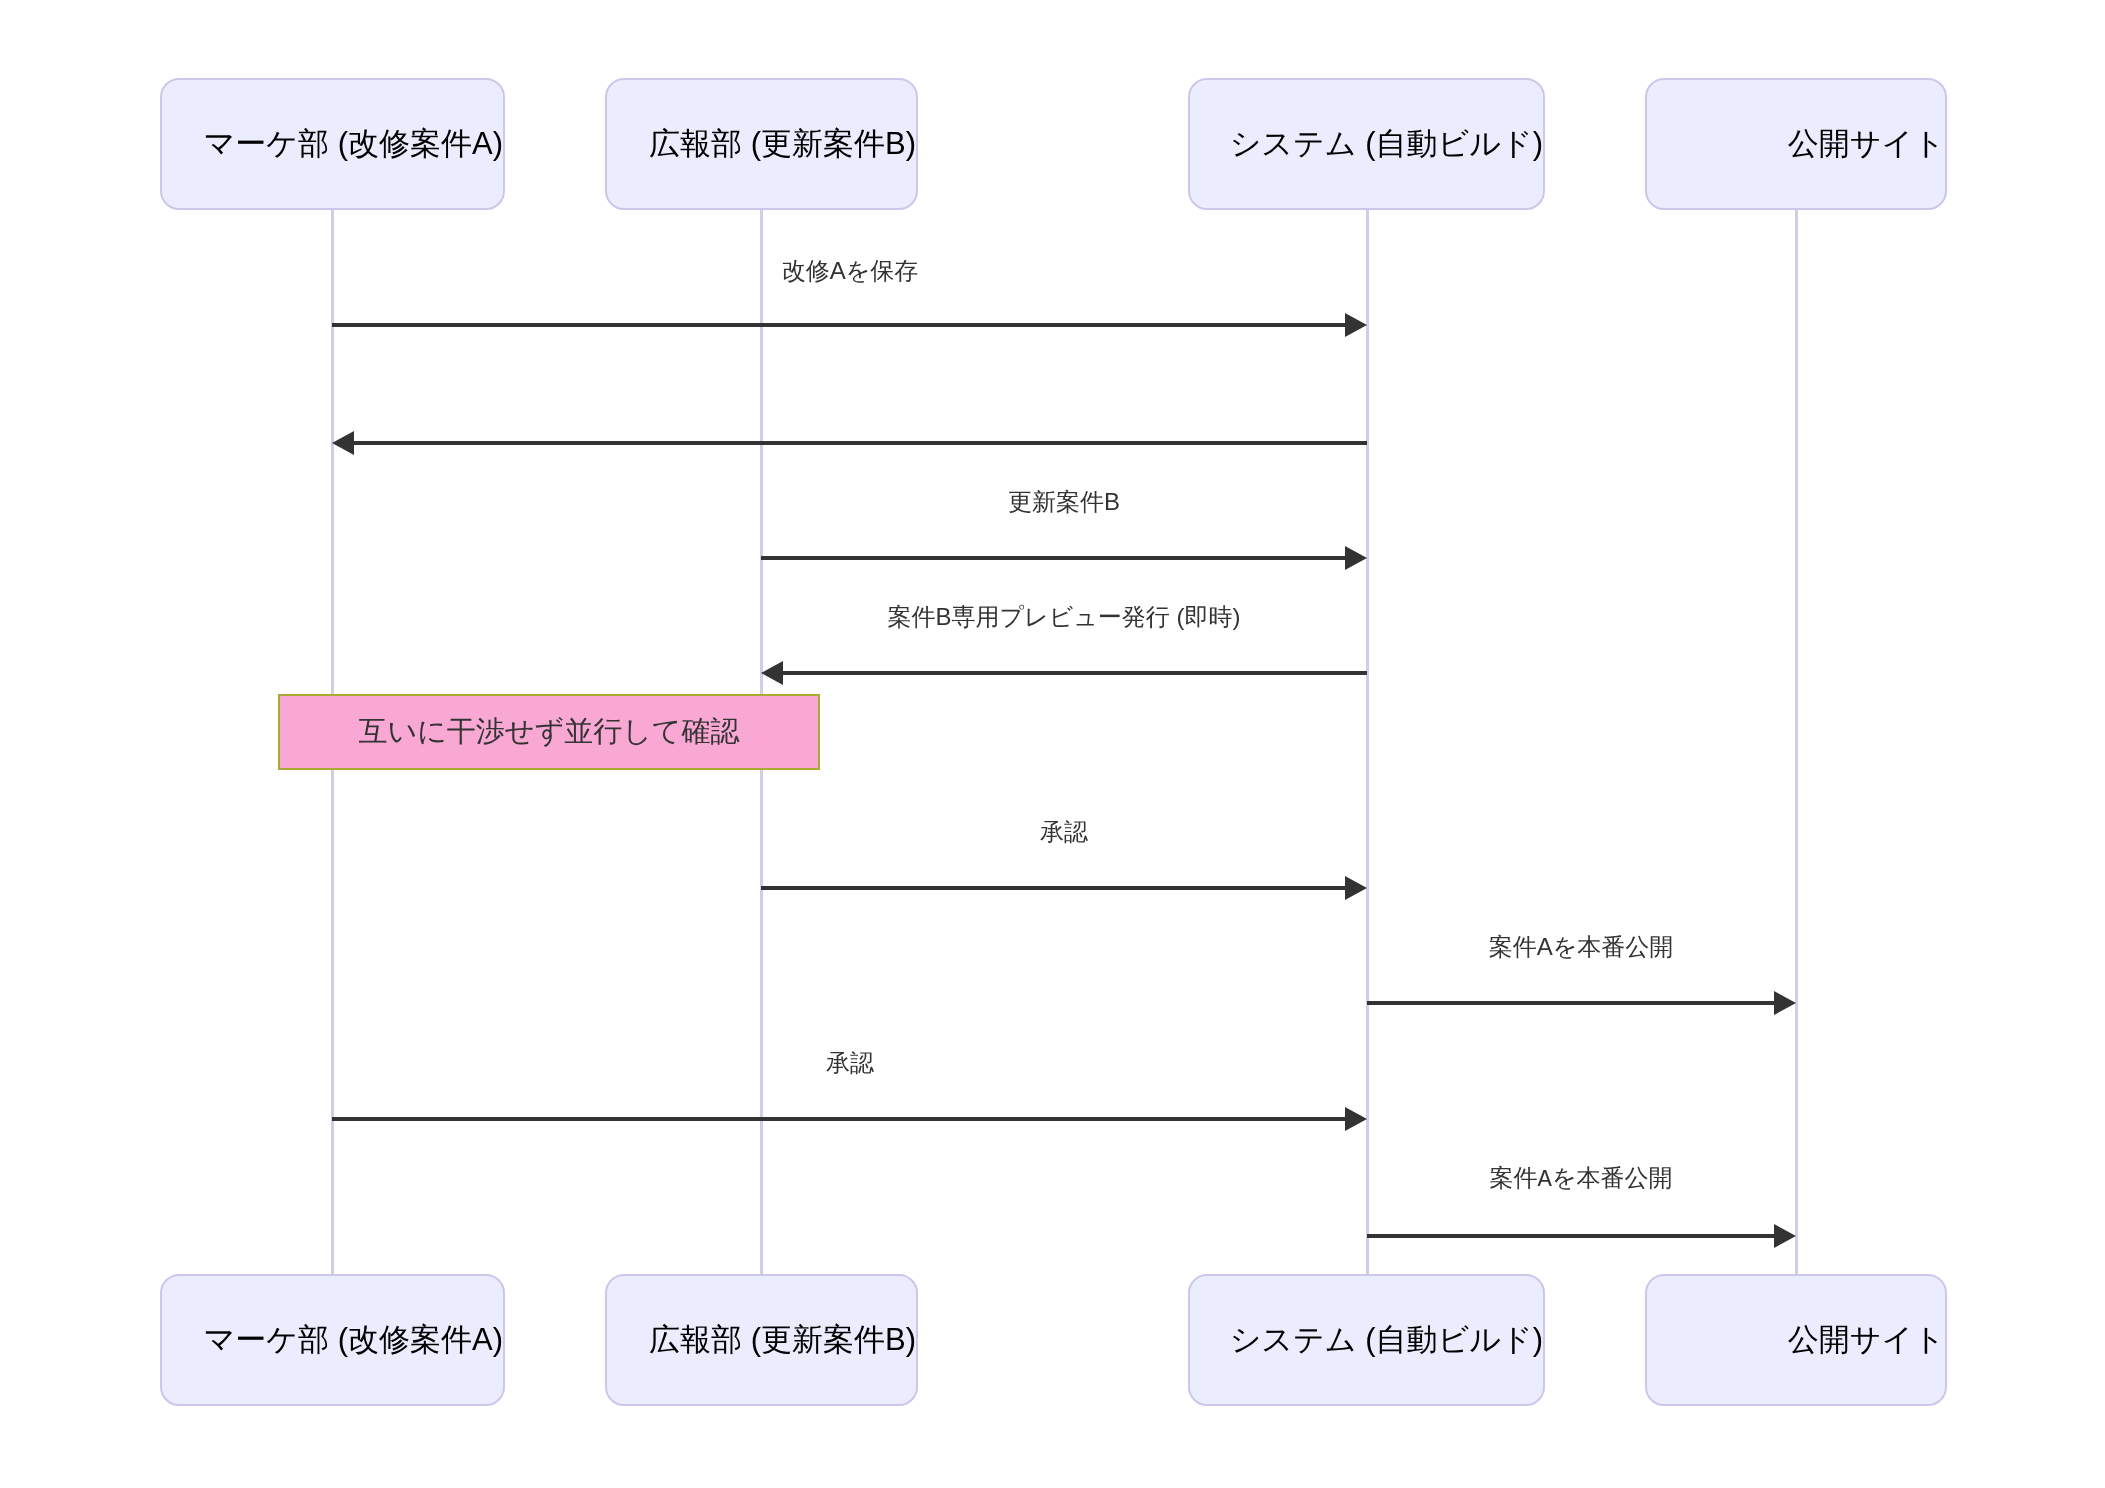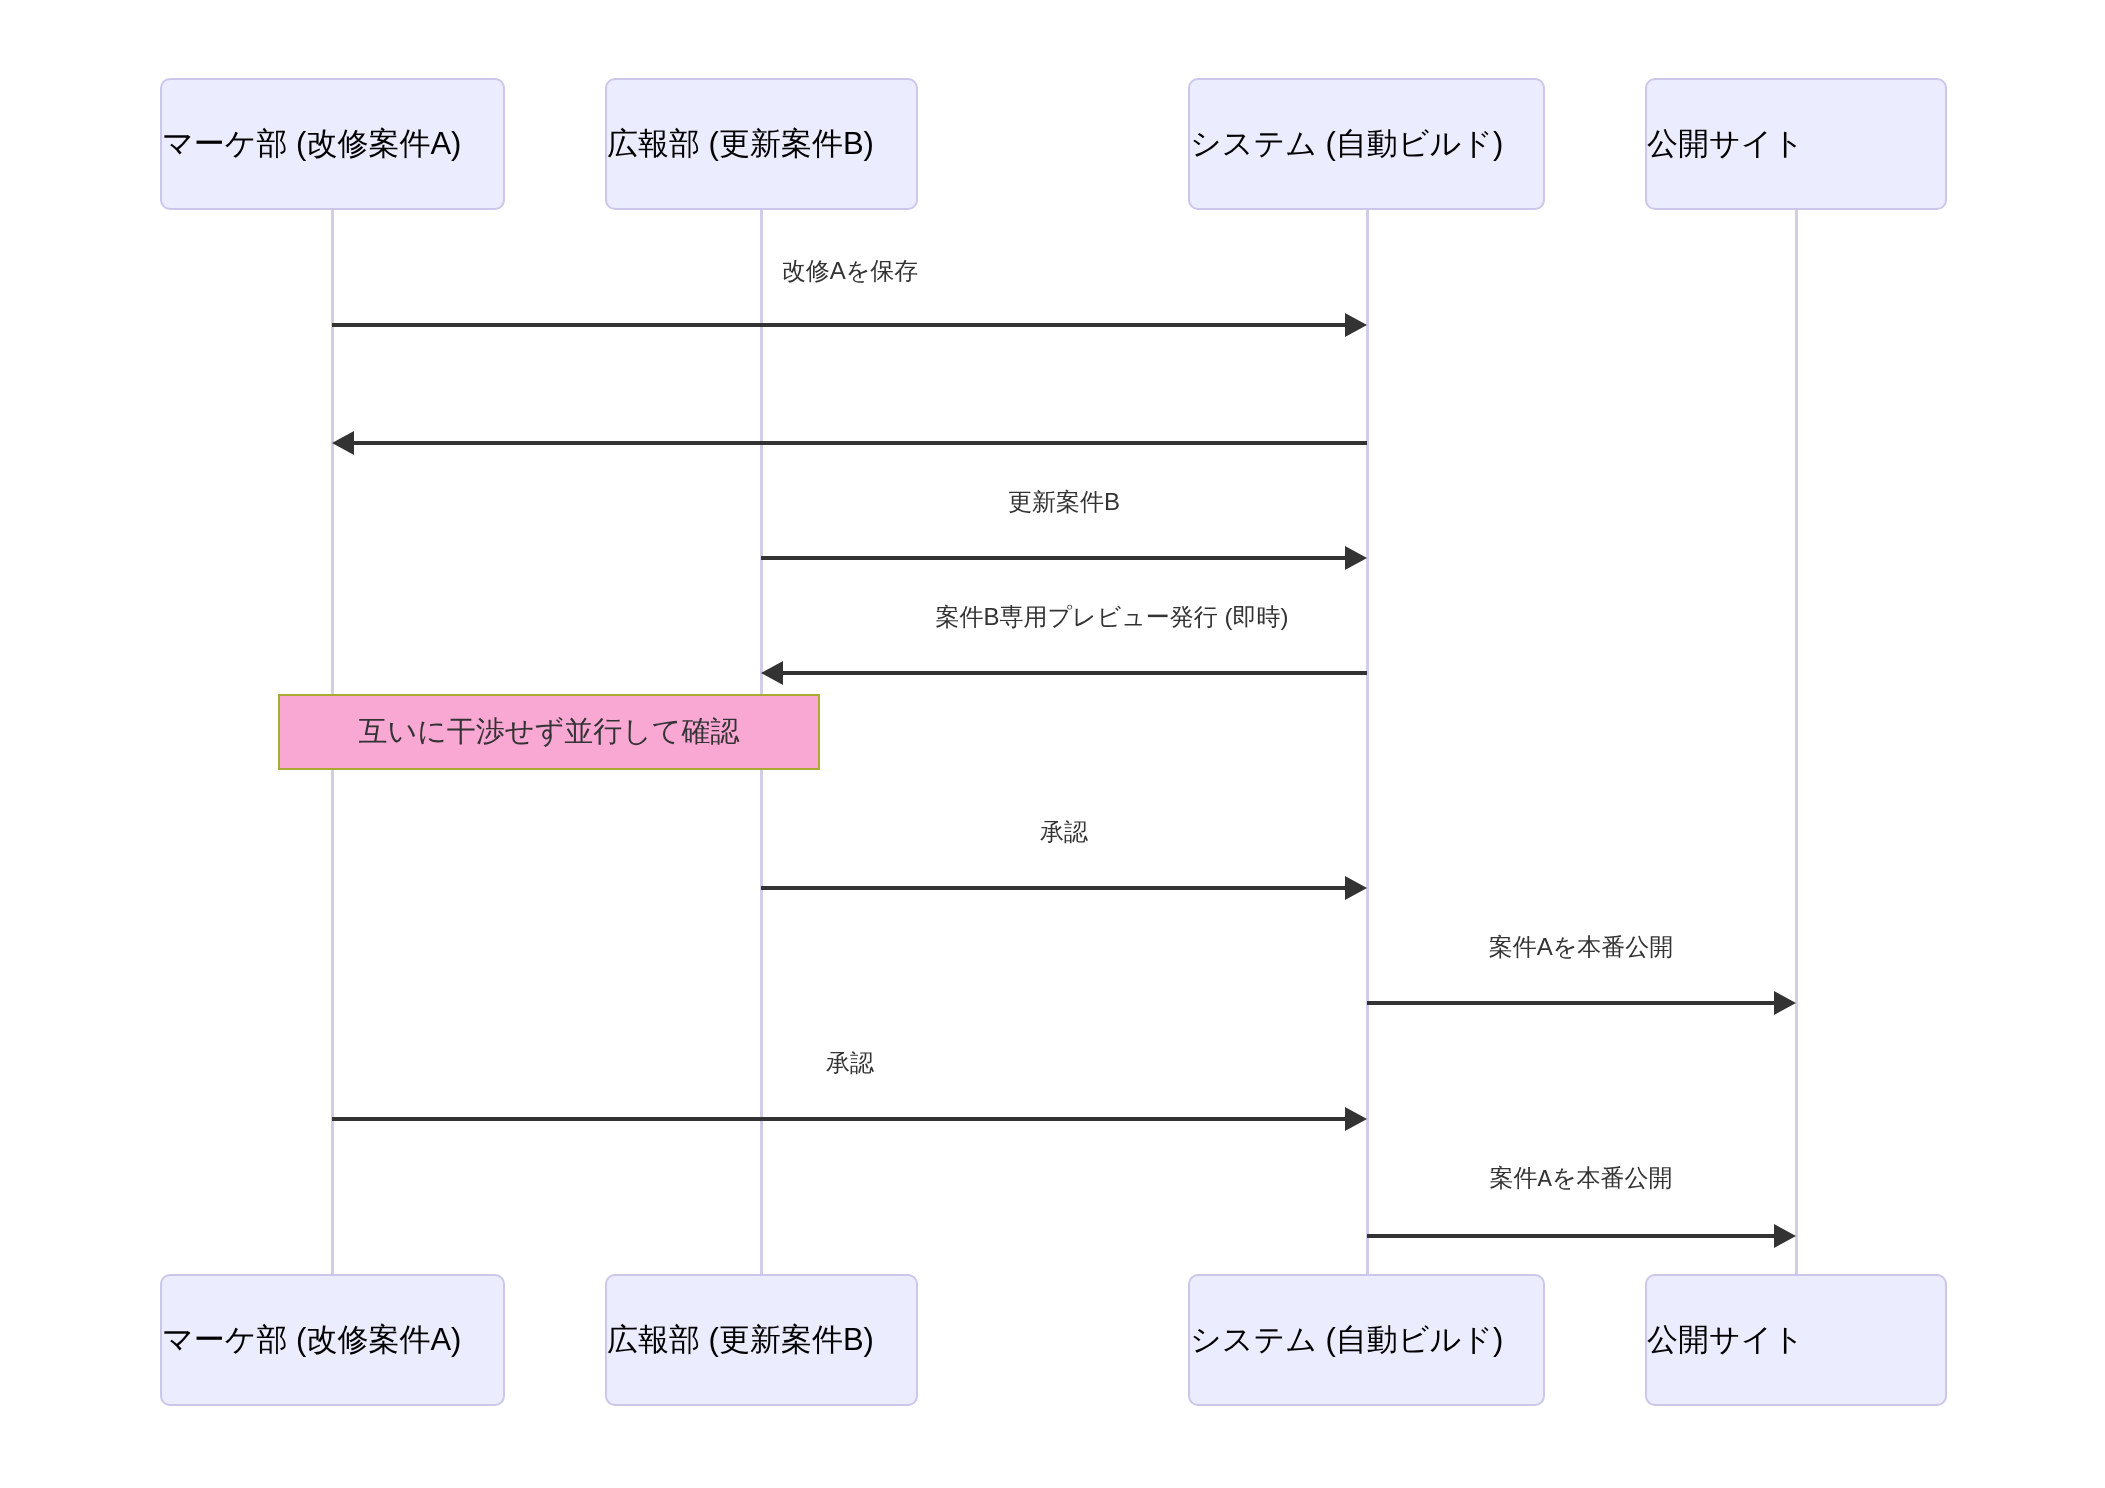--- a/index.html
+++ b/index.html
@@ -9,25 +9,25 @@
     height: 1488px;
     background: #ffffff;
     font-family: "Liberation Sans", "DejaVu Sans", sans-serif;
     overflow: hidden;
   }
   .actor {
     position: absolute;
     height: 132px;
     background: #ECECFF;
     border: 2px solid #CCC6EA;
-    border-radius: 10px;
+    border-radius: 19px;
     box-sizing: border-box;
     display: flex;
     align-items: center;
-    justify-content: flex-start;
+    justify-content: flex-end;
     font-size: 31px;
     color: #000000;
     white-space: nowrap;
   }
   .lifeline {
     position: absolute;
     width: 3px;
     top: 210px;
     height: 1064px;
     background: #D2CCEA;
@@ -112,21 +112,21 @@
   <div class="arrow-line" style="left:332px; top:323px; width:1015px;"></div>
   <div class="arrow-head-right" style="left:1345px; top:313px;"></div>
 
   <div class="arrow-line" style="left:354px; top:441px; width:1013px;"></div>
   <div class="arrow-head-left" style="left:332px; top:431px;"></div>
 
   <div class="msg-label" style="left:1064px; top:484px;">更新案件B</div>
   <div class="arrow-line" style="left:761px; top:556px; width:586px;"></div>
   <div class="arrow-head-right" style="left:1345px; top:546px;"></div>
 
-  <div class="msg-label" style="left:1064px; top:599px;margin-left:48px;">案件B専用プレビュー発行 (即時)</div>
+  <div class="msg-label" style="left:1064px; top:599px;">案件B専用プレビュー発行 (即時)</div>
   <div class="arrow-line" style="left:783px; top:671px; width:584px;"></div>
   <div class="arrow-head-left" style="left:761px; top:661px;"></div>
 
   <div class="note" style="left:278px; top:694px; width:542px; height:76px;">
     <span>互いに干渉せず並行して確認</span>
   </div>
 
   <div class="msg-label" style="left:1064px; top:814px;">承認</div>
   <div class="arrow-line" style="left:761px; top:886px; width:586px;"></div>
   <div class="arrow-head-right" style="left:1345px; top:876px;"></div>

